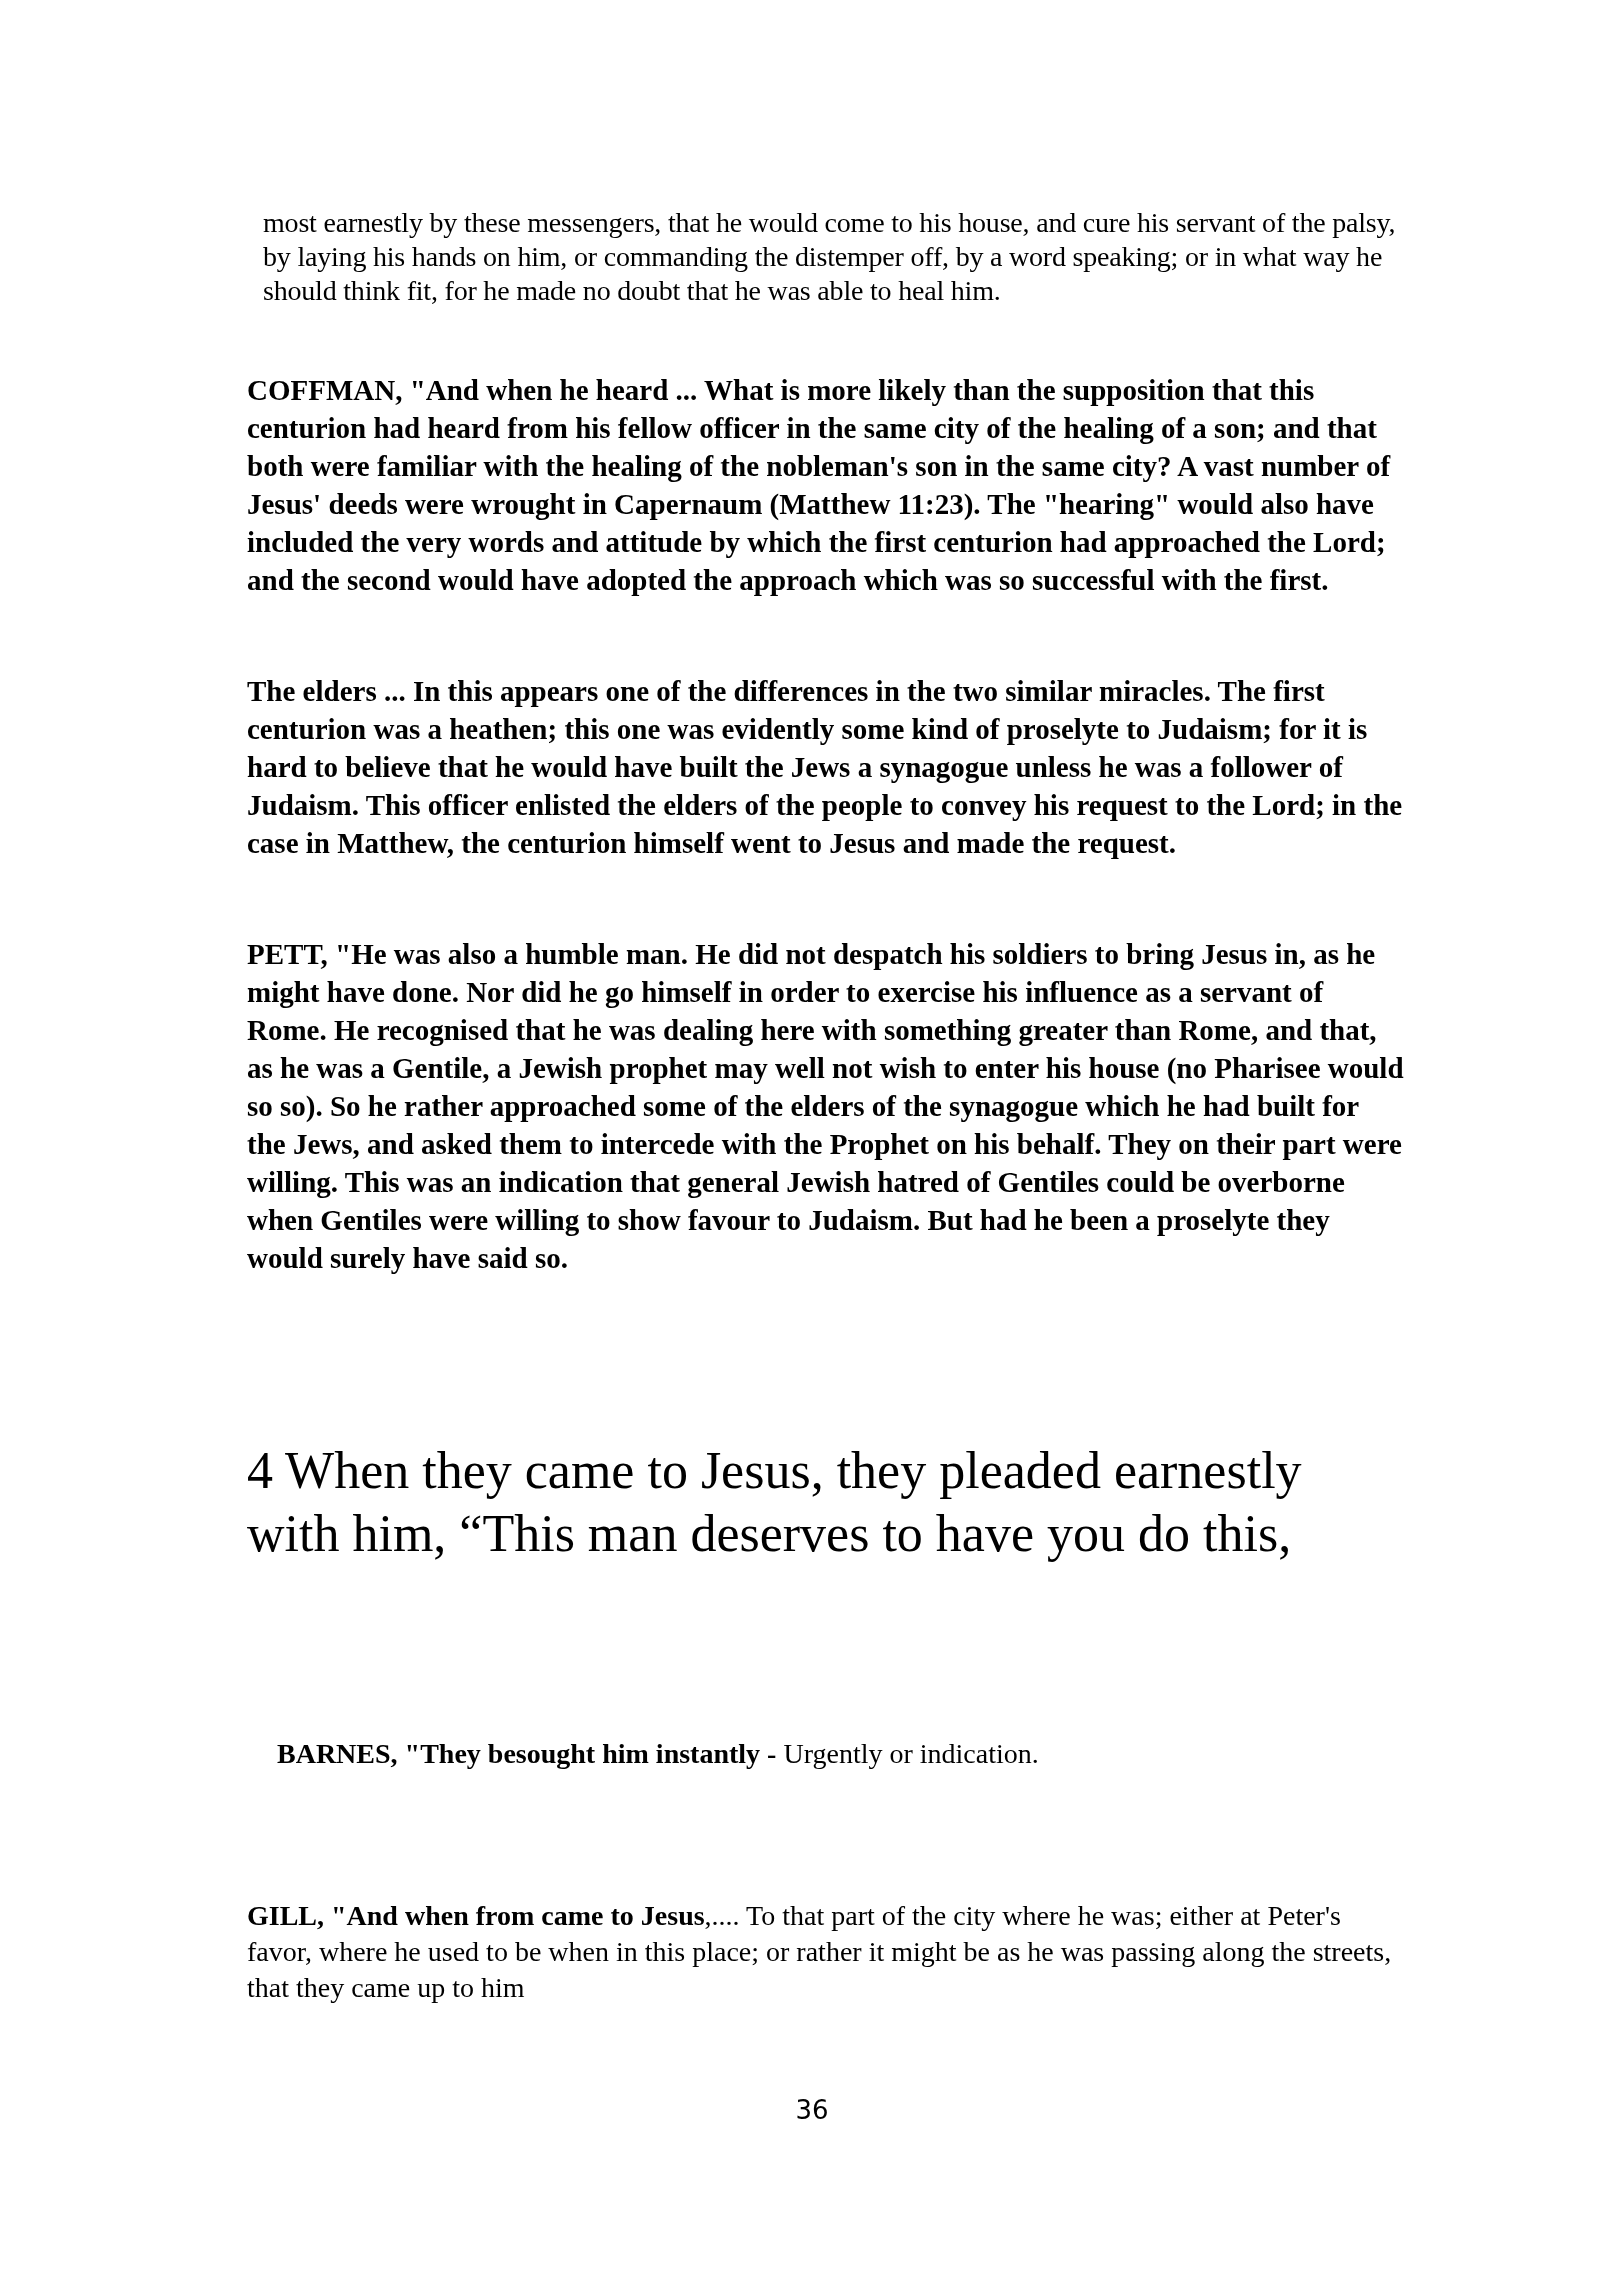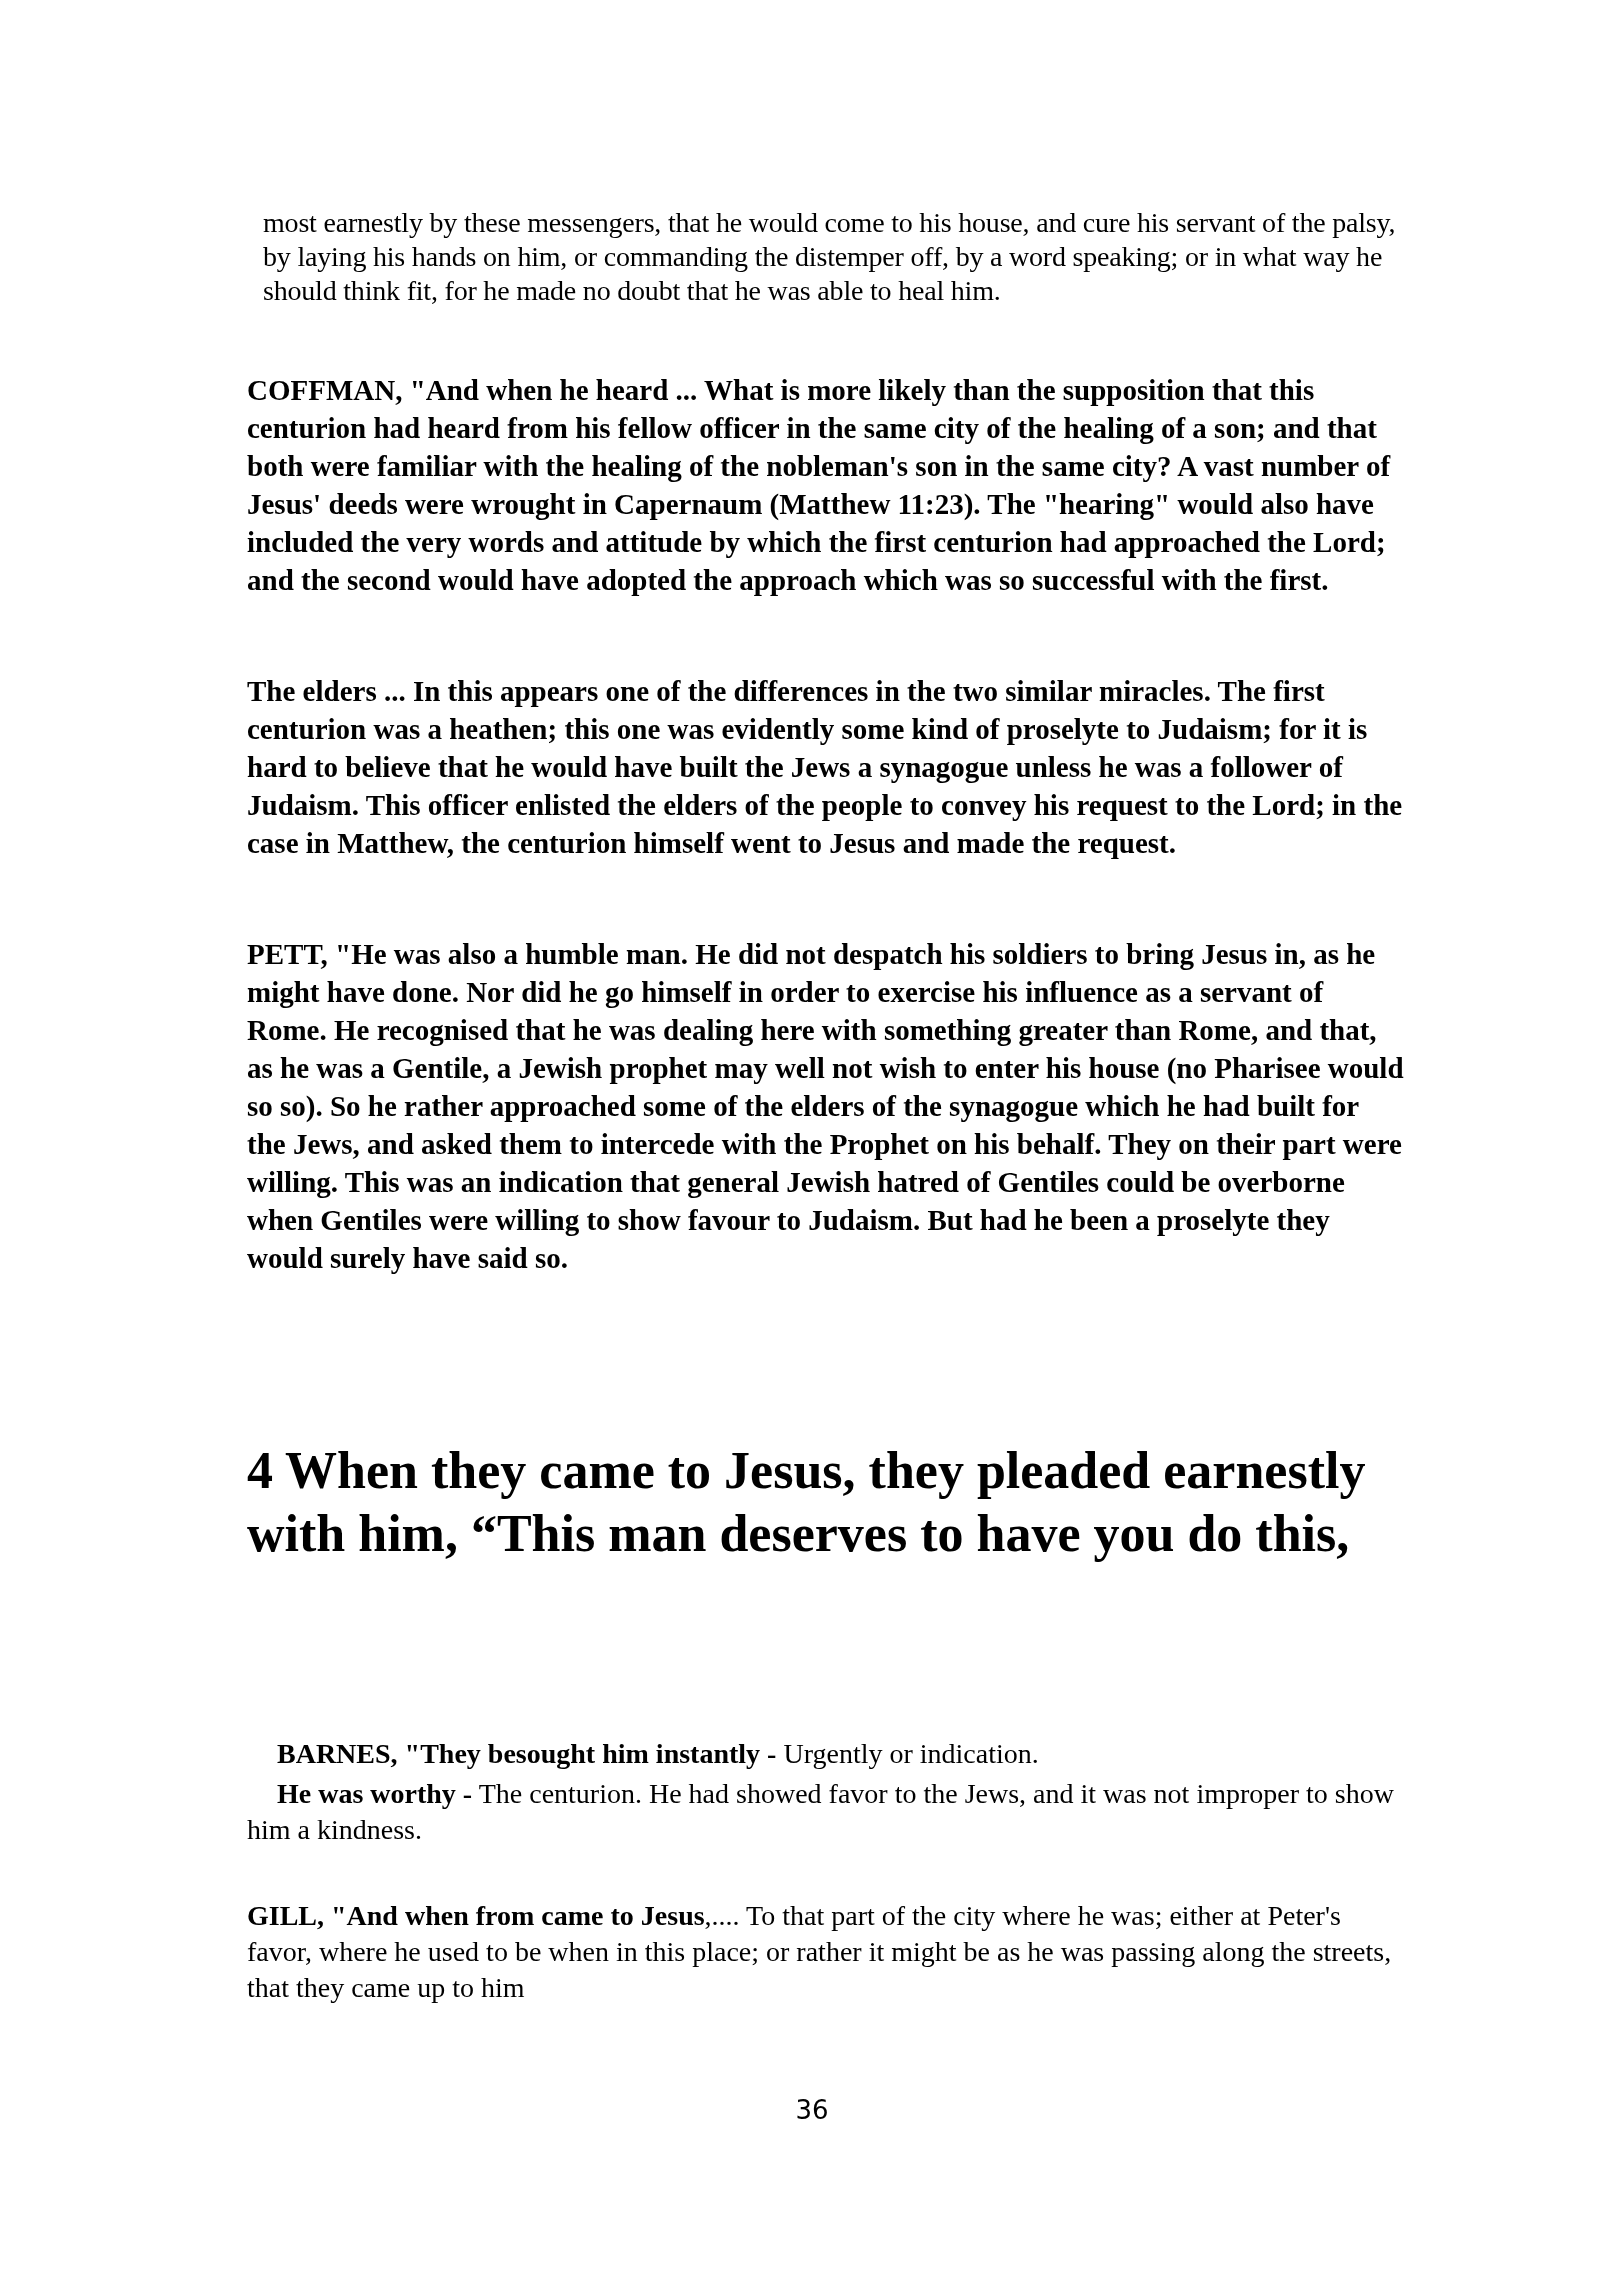--- a/index.html
+++ b/index.html
@@ -1,20 +1,20 @@
 <!DOCTYPE html>
 <html style="font-size:12.7px"><head>
   <meta charset="utf-8">
   <style>
     html, body { margin: 0; padding: 0; background: #ffffff; }
     body { width: 1623px; height: 2295px; position: relative; overflow: hidden; color: #000; }
     .page { position: absolute; left: 247px; top: 0; width: 1141px; }
     .p-plain { position: absolute; left: 0; width: 1157px; font-size: 28px; line-height: 34px; font-family: "Liberation Serif", serif; letter-spacing: -0.2px; }
     .p-bold { position: absolute; left: 0; width: 1157px; font-size: 29px; line-height: 38px; font-weight: bold; font-family: "Liberation Serif", serif; }
-    .heading { position: absolute; left: 0; width: 1157px; font-size: 52px; line-height: 63px; font-weight: bold; font-family: "Liberation Serif", serif; margin: 0; }
+    .heading { position: absolute; left: 0; width: 1157px; font-size: 52px; line-height: 63px; font-weight: normal; font-family: "Liberation Serif", serif; margin: 0; }
     .p-mixed { position: absolute; left: 0; width: 1157px; font-size: 28px; line-height: 36px; font-family: "Liberation Serif", serif; }
     .p-mixed b { font-weight: bold; }
     .indent { text-indent: 30px; }
     .page-number { position: absolute; left: 0; width: 1130px; top: 2075px; text-align: center; font-family: "DejaVu Sans", sans-serif; font-size: 26px; margin-top: 20px; }
   </style>
 </head>
 <body>
 
 <div class="page">
 
@@ -23,20 +23,19 @@
   <p class="p-bold" style="top:371px; margin:0;">COFFMAN, "And when he heard ... What is more likely than the supposition that this centurion had heard from his fellow officer in the same city of the healing of a son; and that both were familiar with the healing of the nobleman's son in the same city? A vast number of Jesus' deeds were wrought in Capernaum (Matthew 11:23). The "hearing" would also have included the very words and attitude by which the first centurion had approached the Lord; and the second would have adopted the approach which was so successful with the first.</p>
 
   <p class="p-bold" style="top:672px; margin:0;">The elders ... In this appears one of the differences in the two similar miracles. The first centurion was a heathen; this one was evidently some kind of proselyte to Judaism; for it is hard to believe that he would have built the Jews a synagogue unless he was a follower of Judaism. This officer enlisted the elders of the people to convey his request to the Lord; in the case in Matthew, the centurion himself went to Jesus and made the request.</p>
 
   <p class="p-bold" style="top:935px; margin:0;">PETT, "He was also a humble man. He did not despatch his soldiers to bring Jesus in, as he might have done. Nor did he go himself in order to exercise his influence as a servant of Rome. He recognised that he was dealing here with something greater than Rome, and that, as he was a Gentile, a Jewish prophet may well not wish to enter his house (no Pharisee would so so). So he rather approached some of the elders of the synagogue which he had built for the Jews, and asked them to intercede with the Prophet on his behalf. They on their part were willing. This was an indication that general Jewish hatred of Gentiles could be overborne when Gentiles were willing to show favour to Judaism. But had he been a proselyte they would surely have said so.</p>
 
   <h2 class="heading" style="top:1439px;">4 When they came to Jesus, they pleaded earnestly with him, “This man deserves to have you do this,</h2>
 
   <div class="p-mixed" style="top:1736px;">
     <p class="indent" style="margin:0 0 4px 0;"><b>BARNES, "They besought him instantly -</b><span> Urgently or indication.</span></p>
-    <p class="indent" style="margin:0;"><b>He was worthy -</b><span> The centurion. He had showed favor to the Jews, and it was not improper to show him a kindness.</span></p>
   </div>
 
   <p class="p-mixed" style="top:1898px; margin:0;"><b>GILL, "</b><b>And when from came to Jesus</b><span>,.... To that part of the city where he was; either at Peter's favor, where he used to be when in this place; or rather it might be as he was passing along the streets, that they came up to him</span></p>
 
   <div class="page-number">36</div>
 </div>
 
 
 </body></html>

